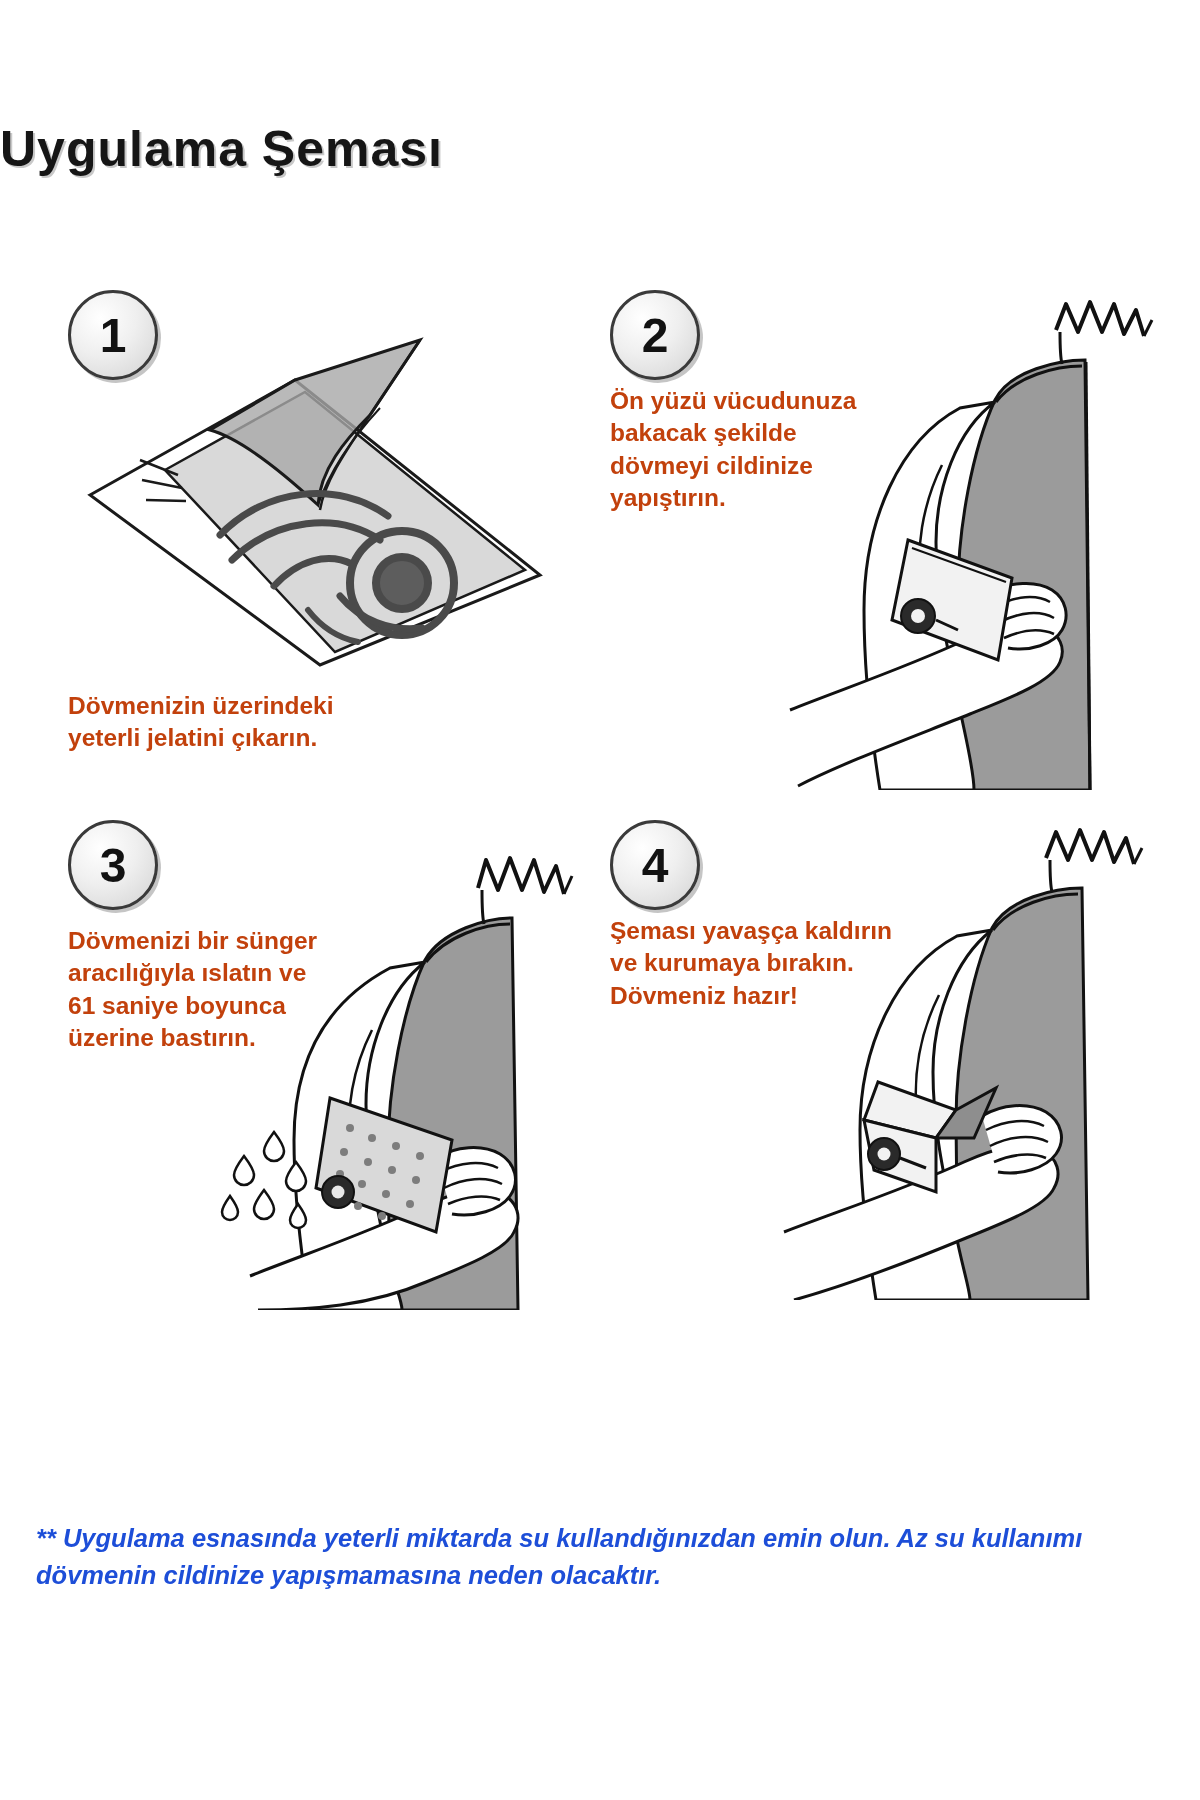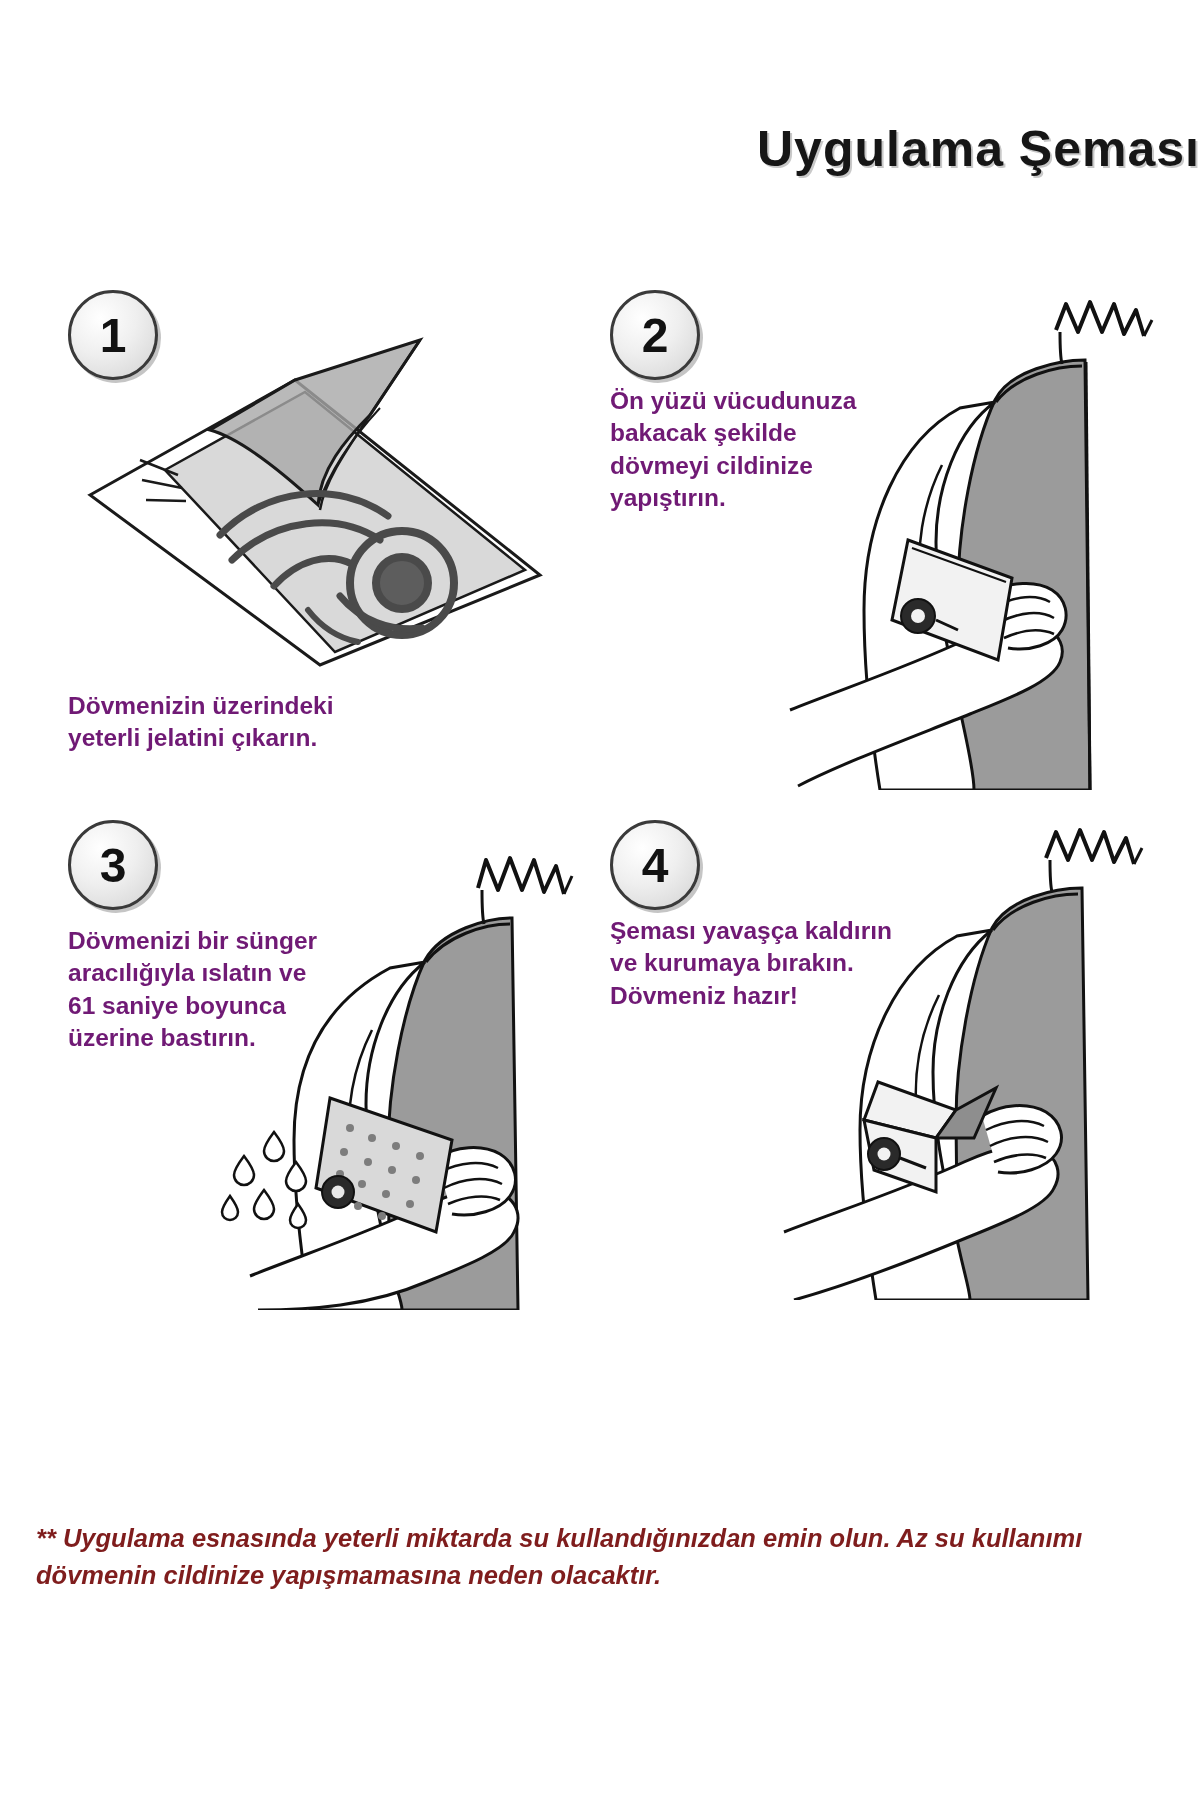--- a/index.html
+++ b/index.html
@@ -21,21 +21,21 @@
     width: 1200px;
     height: 1800px;
   }
 
   
   .title {
     position: absolute;
     left: 0;
     top: 120px;
     width: 1200px;
-    text-align: right;
+    text-align: left;
     font-size: 50px;
     font-weight: bold;
     letter-spacing: 1px;
     color: #161616;
     text-shadow: 2px 2px 0 #c9c9c9;
   }
 
   
   .step {
     position: absolute;
@@ -63,21 +63,21 @@
   #step-1 .badge { left: 8px;  top: 0; }
   #step-2 .badge { left: 0px;  top: 0; }
   #step-3 .badge { left: 8px;  top: 0; }
   #step-4 .badge { left: 0px;  top: 0; }
 
   .caption {
     position: absolute;
     font-size: 24.5px;
     font-weight: bold;
     line-height: 1.32;
-    color: #701a75;
+    color: #c2410c;
     white-space: pre-line;
   }
   #cap-1 { left: 8px;   top: 400px; width: 440px; }
   #cap-2 { left: 0px;   top: 95px;  width: 360px; }
   #cap-3 { left: 8px;   top: 105px; width: 360px; }
   #cap-4 { left: 0px;   top: 95px;  width: 380px; }
 
   .art {
     position: absolute;
   }
@@ -89,21 +89,21 @@
   
   .footnote {
     position: absolute;
     left: 36px;
     top: 1520px;
     width: 1130px;
     font-size: 25.5px;
     font-style: italic;
     font-weight: bold;
     line-height: 1.45;
-    color: #7f1d1d;
+    color: #1d4ed8;
   }
   .divider {
     position: absolute;
     left: 30px;
     top: 1495px;
     width: 1140px;
     height: 0px;
     border-top: 0px solid transparent;
   }
 </style>

